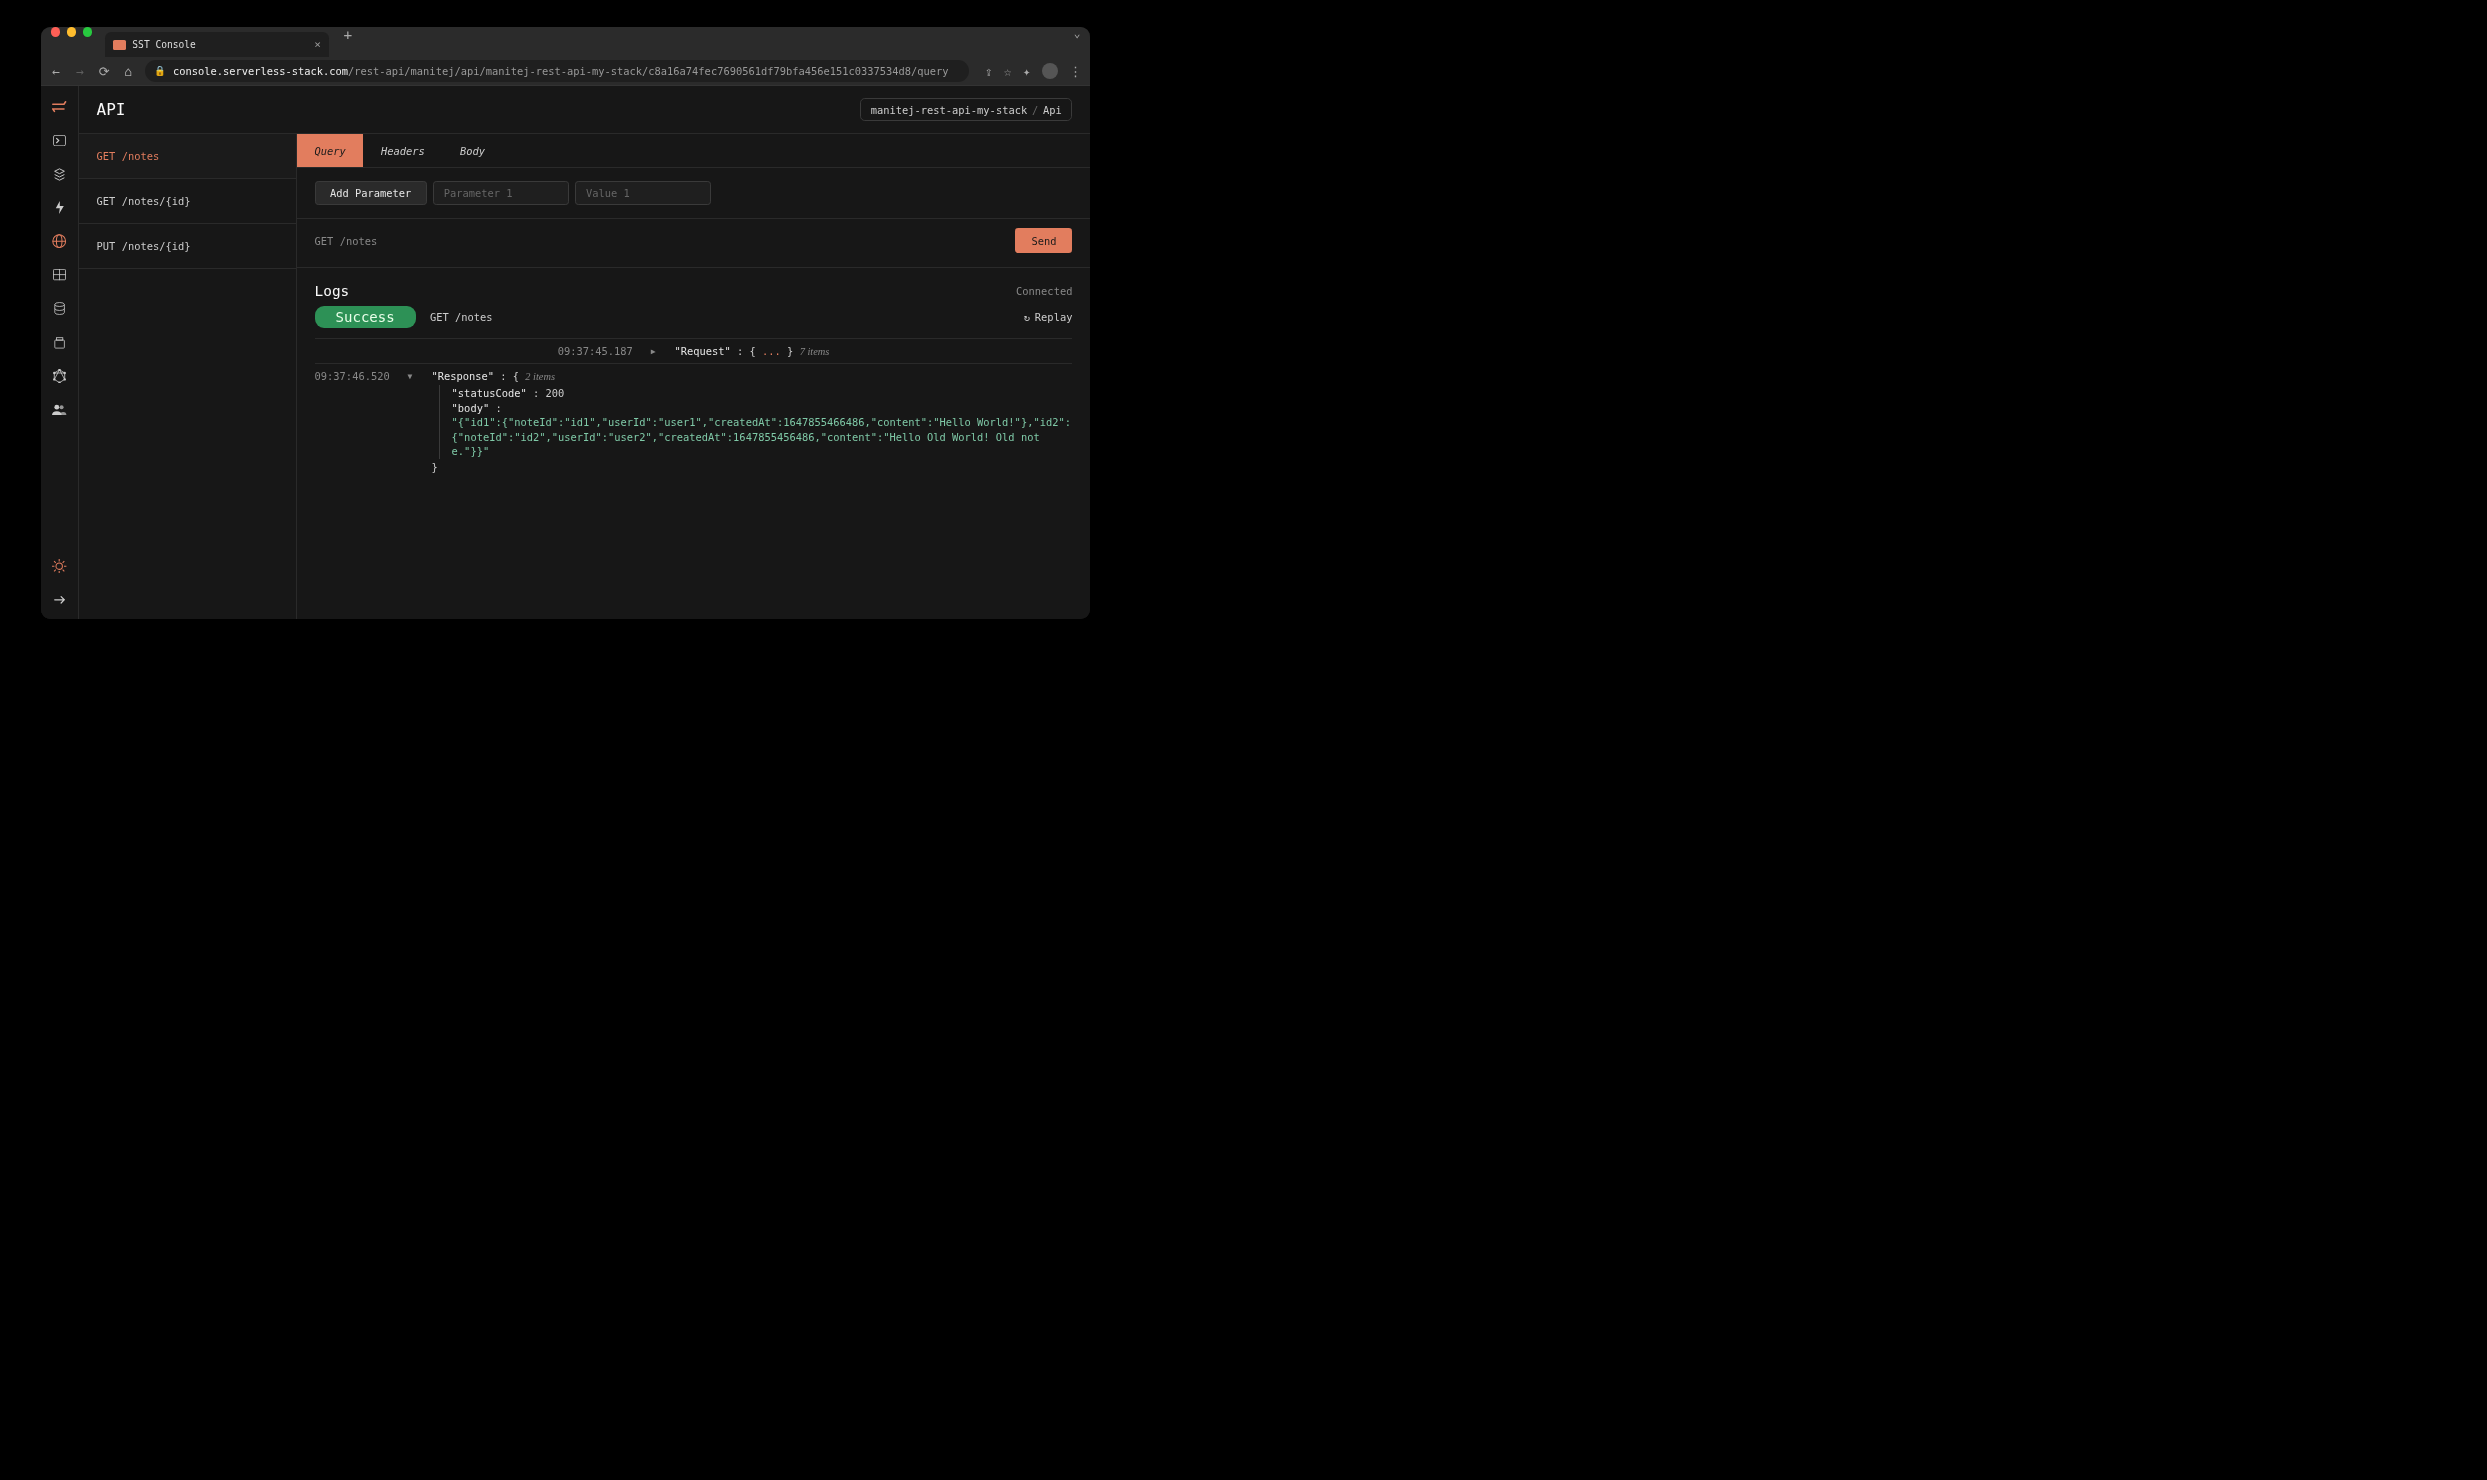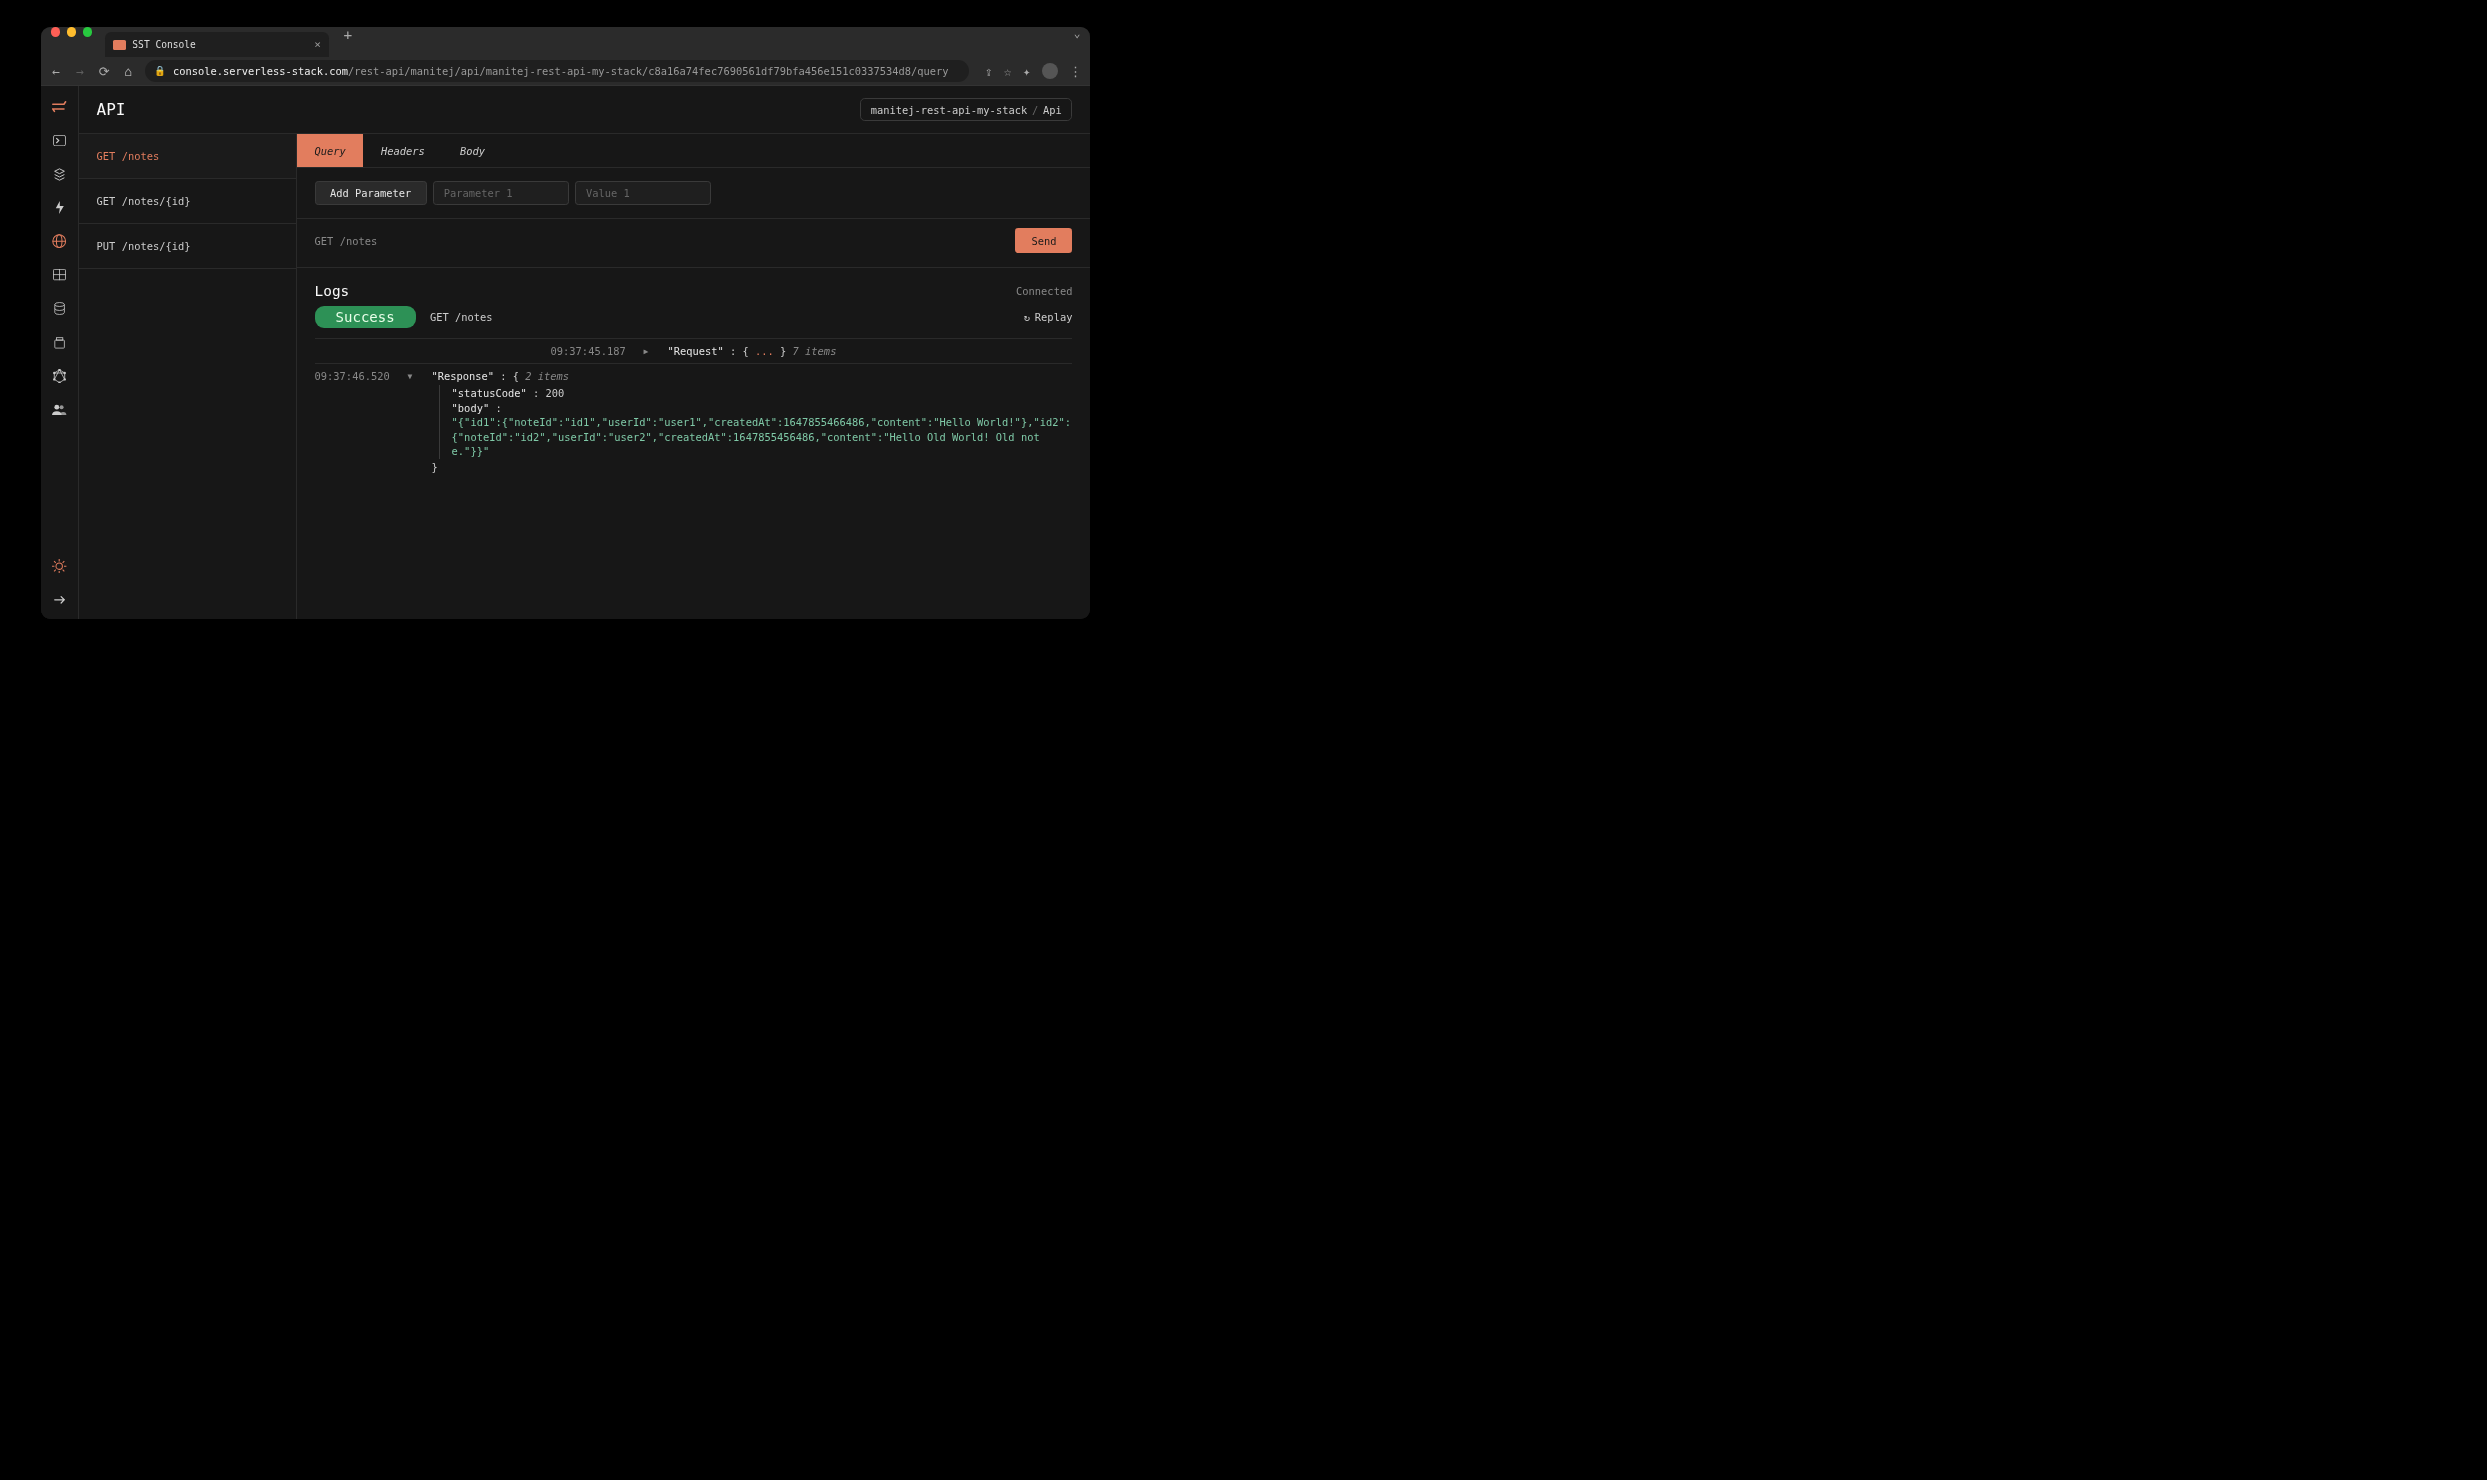--- a/index.html
+++ b/index.html
@@ -283,21 +283,21 @@
   border-top: 0.8px solid #2a2a2a;
   gap: 19px;
   align-items: flex-start;
   justify-content: center;
 }
 .ts { color: #888; width: 74px; }
 .tri { color: #888; font-size: 8px; margin-top: 2.4px; }
 .json-key { color: #e5e5e5; }
 .json-line .punct { color: #ccc; }
 .json-line .ellipsis { color: #e27d5e; }
-.json-line .items { color: #888; font-style: italic; }
+.json-line .items { color: #888; font-style: italic; font-family: Liberation Serif, serif; }
 
 .response-block {
   flex: 1;
   display: flex;
   flex-direction: column;
 }
 .response-body {
   margin-left: 8px;
   border-left: 0.8px solid #3a3a3a;
   padding-left: 11.2px;

